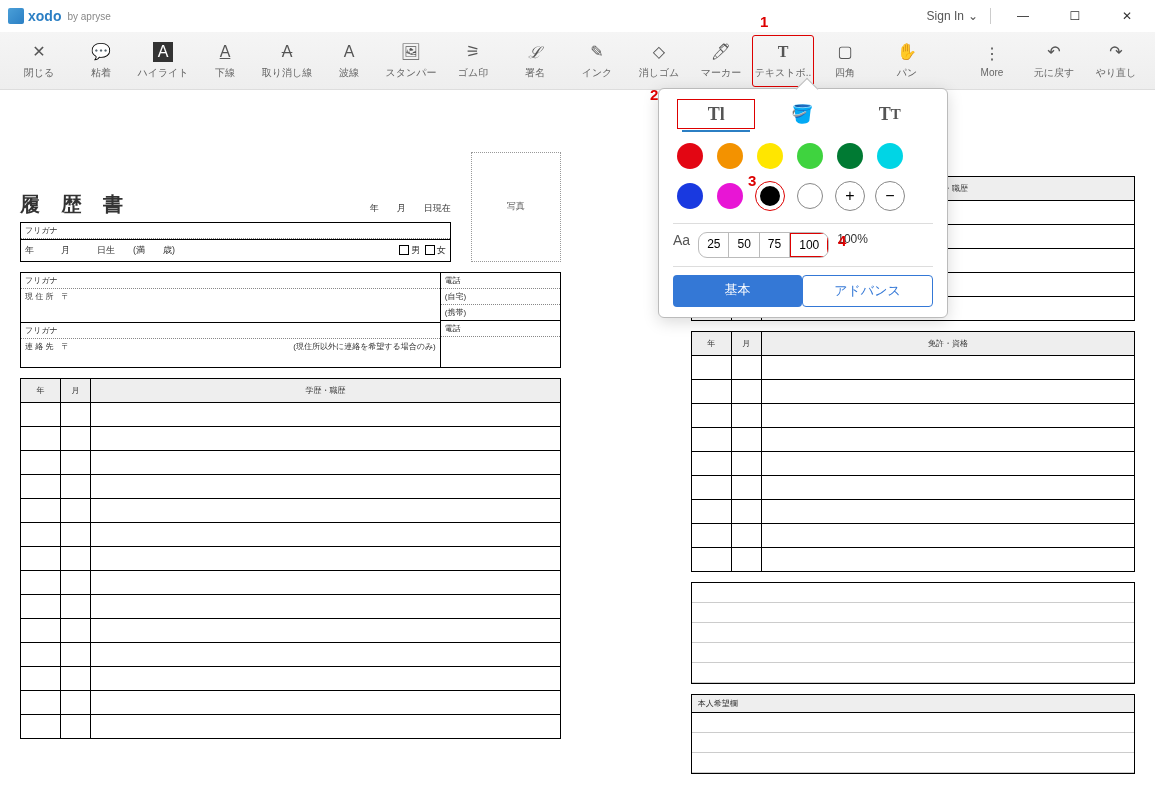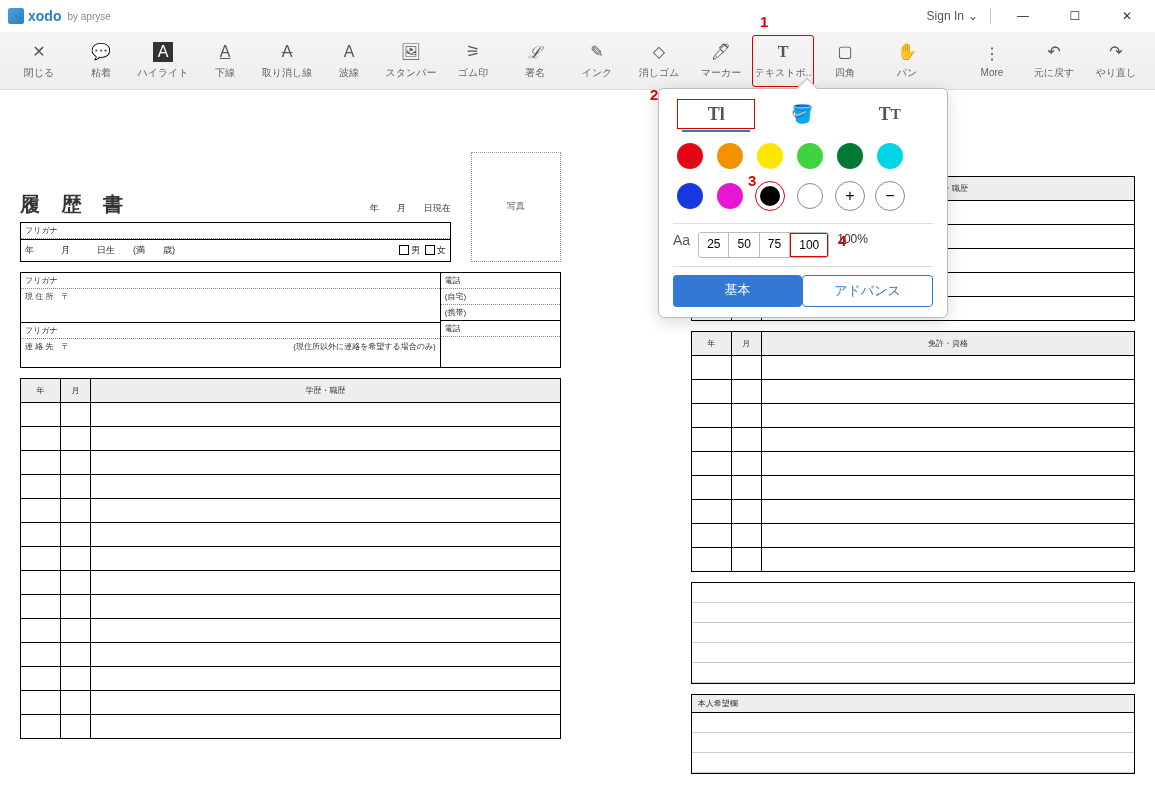--- a/index.html
+++ b/index.html
@@ -53,21 +53,21 @@
 .style-tab.selected { border: 1px solid #d00; }
 .style-tab.selected::after { content: ''; position: absolute; bottom: -4px; left: 4px; right: 4px; height: 2px; background: #2b7fc4; }
 .color-grid { display: flex; flex-wrap: wrap; gap: 10px; margin-bottom: 10px; justify-content: flex-start; padding: 2px; }
 .color-swatch { width: 30px; height: 30px; border-radius: 50%; cursor: pointer; border: 2px solid transparent; }
 .color-swatch.selected { border: 1px solid #d00; padding: 2px; }
 .color-swatch.selected .inner { width: 100%; height: 100%; border-radius: 50%; border: 2px solid #fff; box-shadow: inset 0 0 0 1px #000; }
 .color-swatch .inner { width: 100%; height: 100%; border-radius: 50%; }
 .swatch-btn { width: 30px; height: 30px; border-radius: 50%; border: 1px solid #888; display: inline-flex; align-items: center; justify-content: center; font-size: 16px; cursor: pointer; background: #fff; }
 .opacity-row { display: flex; align-items: flex-start; gap: 8px; margin: 8px 0; border-top: 1px solid #ddd; border-bottom: 1px solid #ddd; padding: 8px 0; }
 .opacity-label { font-size: 14px; color: #555; }
-.opacity-btns { display: flex; border: 1px solid #bbb; border-radius: 3px; overflow: hidden; }
+.opacity-btns { display: flex; border: 1px solid #bbb; border-radius: 9px; overflow: hidden; }
 .op-btn { padding: 4px 8px; font-size: 12px; cursor: pointer; border-right: 1px solid #bbb; }
 .op-btn:last-child { border-right: none; }
 .op-btn.selected { border: 1px solid #d00; }
 .opacity-val { font-size: 12px; color: #333; }
 .bottom-btns { display: flex; }
 .btn { flex: 1; padding: 6px; text-align: center; border-radius: 4px; cursor: pointer; font-size: 13px; }
 .btn-primary { background: #3478d6; color: #fff; }
 .btn-secondary { background: #fff; border: 1px solid #3478d6; color: #3478d6; }
 
 .callout { position: absolute; color: #d00; font-weight: bold; font-size: 15px; z-index: 200; }

